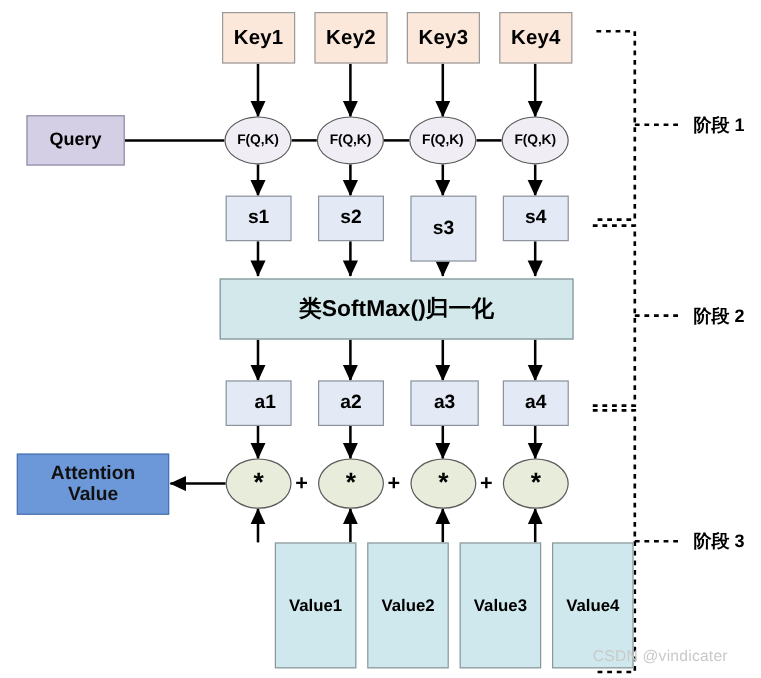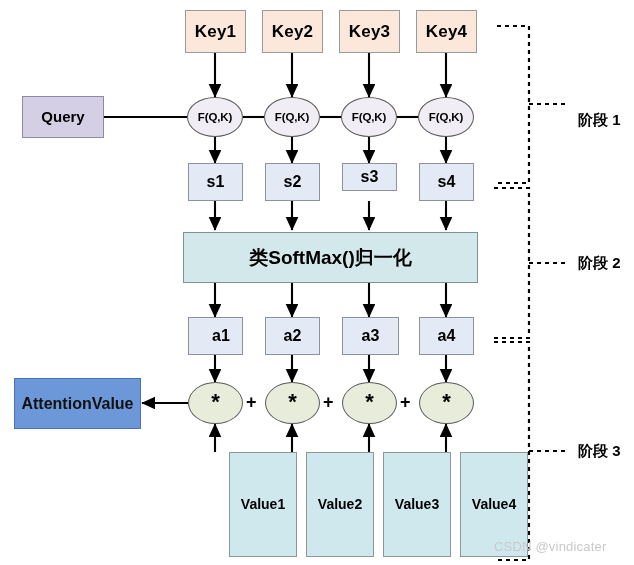--- a/index.html
+++ b/index.html
@@ -169,21 +169,21 @@
   <div class="ell ell-fqk" style="left:418px;top:97px;width:56px;height:40px;">
     <span>F(Q,K)</span>
   </div>
 
   <div class="node box-s" style="left:188px;top:163px;width:55px;height:38px;">
     <span>s1</span>
   </div>
   <div class="node box-s" style="left:265px;top:163px;width:55px;height:38px;">
     <span>s2</span>
   </div>
-  <div class="node box-s" style="left:342px;top:163px;width:55px;height:28px;">
+  <div class="node box-s" style="left:342px;top:163px;width:55px;height:55px;">
     <span>s3</span>
   </div>
   <div class="node box-s" style="left:419px;top:163px;width:55px;height:38px;">
     <span>s4</span>
   </div>
 
   <div class="node box-softmax" style="left:183px;top:232px;width:295px;height:51px;">
     <span>类SoftMax()归一化</span>
   </div>
 
@@ -210,37 +210,37 @@
     <span>*</span>
   </div>
   <div class="ell ell-mul" style="left:419px;top:382px;width:55px;height:42px;">
     <span>*</span>
   </div>
 
   <div class="plus" style="left:246px;top:392px;">+</div>
   <div class="plus" style="left:323px;top:392px;">+</div>
   <div class="plus" style="left:400px;top:392px;">+</div>
 
-  <div class="node box-attn" style="left:14px;top:378px;width:127px;height:51px;flex-direction:row;">
+  <div class="node box-attn" style="left:14px;top:378px;width:127px;height:51px;flex-direction:column;">
     <span>Attention</span>
     <span>Value</span>
   </div>
 
   <div class="node box-value" style="left:181px;top:452px;width:68px;height:105px;">
     <span>Value1</span>
   </div>
   <div class="node box-value" style="left:258px;top:452px;width:68px;height:105px;">
     <span>Value2</span>
   </div>
   <div class="node box-value" style="left:335px;top:452px;width:68px;height:105px;">
     <span>Value3</span>
   </div>
   <div class="node box-value" style="left:412px;top:452px;width:68px;height:105px;">
     <span>Value4</span>
   </div>
 
-  <div class="stage-label" style="left:578px;top:111px;">阶段 1</div>
+  <div class="stage-label" style="left:578px;top:95px;">阶段 1</div>
   <div class="stage-label" style="left:578px;top:254px;">阶段 2</div>
   <div class="stage-label" style="left:578px;top:442px;">阶段 3</div>
 
   <div class="watermark" style="left:494px;top:539px;">CSDN @vindicater</div>
 
 </div>
 
 </body></html>

